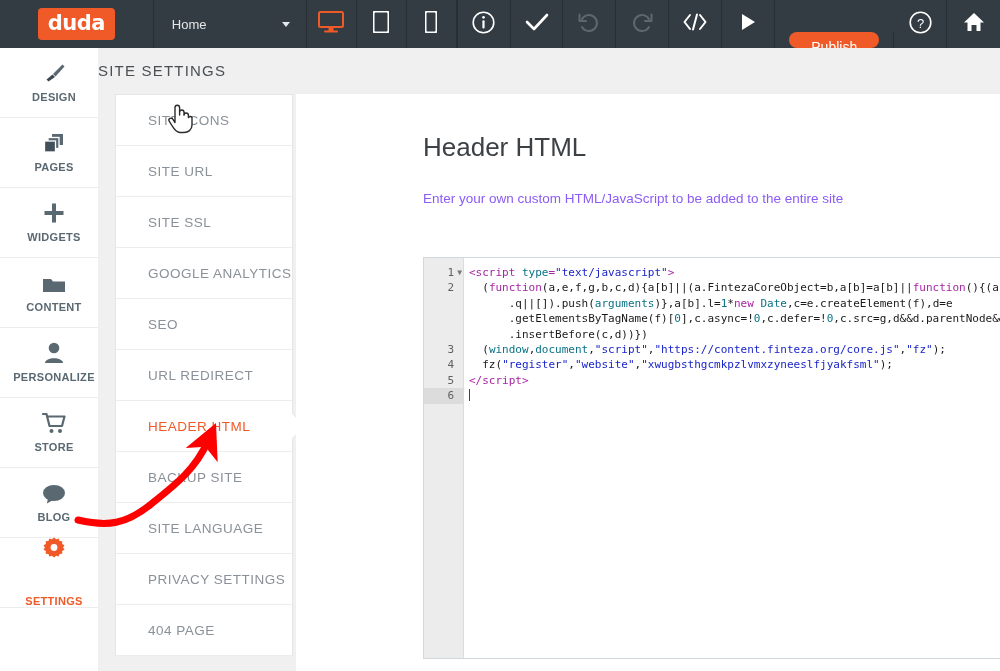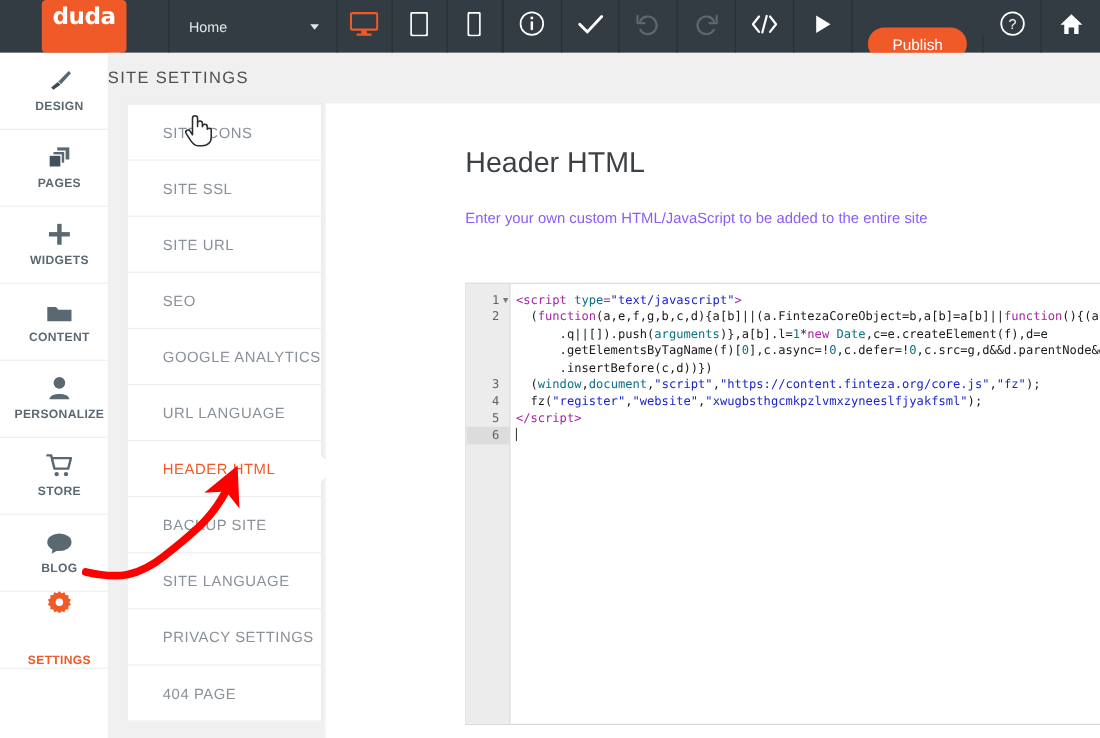--- a/index.html
+++ b/index.html
@@ -12,21 +12,21 @@
   #app { position: relative; width: 1000px; height: 671px; }
 
   
   .topbar {
     position: absolute; top: 0; left: 0;
     width: 1000px; height: 48px;
     background: #333c42;
     display: flex; align-items: stretch;
   }
   .logo-cell {
-    width: 154px; display: flex; justify-content: center;
+    width: 154px; display: flex; align-items: center; justify-content: center;
     border-right: 1px solid #272f34;
   }
   .logo {
     background: #f05a28; color: #fff;
     font-weight: bold; font-size: 21px; letter-spacing: -0.5px;
     padding: 3px 10px 5px 10px; border-radius: 4px;
     font-family: "DejaVu Sans", sans-serif;
   }
   .page-select {
     width: 153px; display: flex; align-items: center; justify-content: space-between;
@@ -43,21 +43,21 @@
   .tb-btn {
     width: 50px; display: flex; align-items: center; justify-content: center;
     border-right: 1px solid #272f34;
     color: #ffffff; cursor: pointer;
   }
   .tb-btn.wide { width: 53px; }
   .tb-gap { flex: 1; border-right: 1px solid #272f34; }
   .tb-btn.dim { color: #5d676d; }
   .tb-btn.active { color: #f05a28; }
   .publish-cell {
-    width: 119px; display: flex; align-items: center; justify-content: center;
+    width: 119px; display: flex; justify-content: center;
     border-right: 1px solid #272f34;
     margin-top: 32px;
   }
   .publish-btn {
     background: #f05a28; color: #fff;
     border: none; border-radius: 16px;
     font-size: 14px; font-family: "Liberation Sans", sans-serif;
     padding: 7px 22px; cursor: pointer;
   }
 
@@ -395,33 +395,33 @@
 
   <div class="content">
 
     <div class="content-title">SITE SETTINGS</div>
 
     <div class="settings-list">
       <div class="settings-item">
         <span>SITE ICONS</span>
       </div>
       <div class="settings-item">
+        <span>SITE URL</span>
+      </div>
+      <div class="settings-item">
         <span>SITE SSL</span>
       </div>
       <div class="settings-item">
-        <span>SITE URL</span>
+        <span>GOOGLE ANALYTICS</span>
       </div>
       <div class="settings-item">
         <span>SEO</span>
       </div>
       <div class="settings-item">
-        <span>GOOGLE ANALYTICS</span>
-      </div>
-      <div class="settings-item">
-        <span>URL LANGUAGE</span>
+        <span>URL REDIRECT</span>
       </div>
       <div class="settings-item active">
         <span>HEADER HTML</span>
         <span class="notch"></span>
       </div>
       <div class="settings-item">
         <span>BACKUP SITE</span>
       </div>
       <div class="settings-item">
         <span>SITE LANGUAGE</span>

